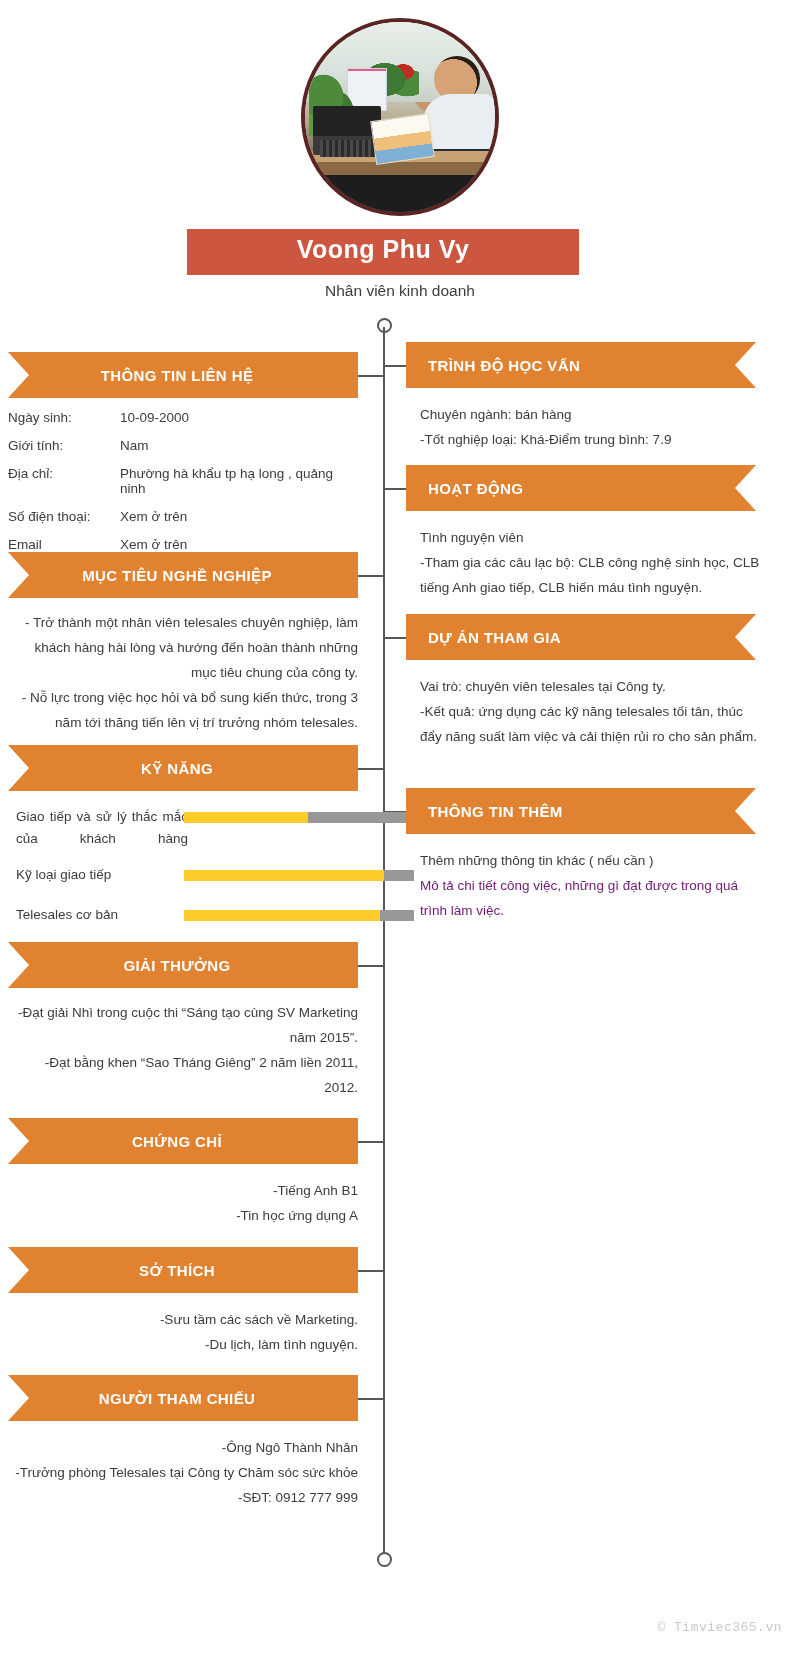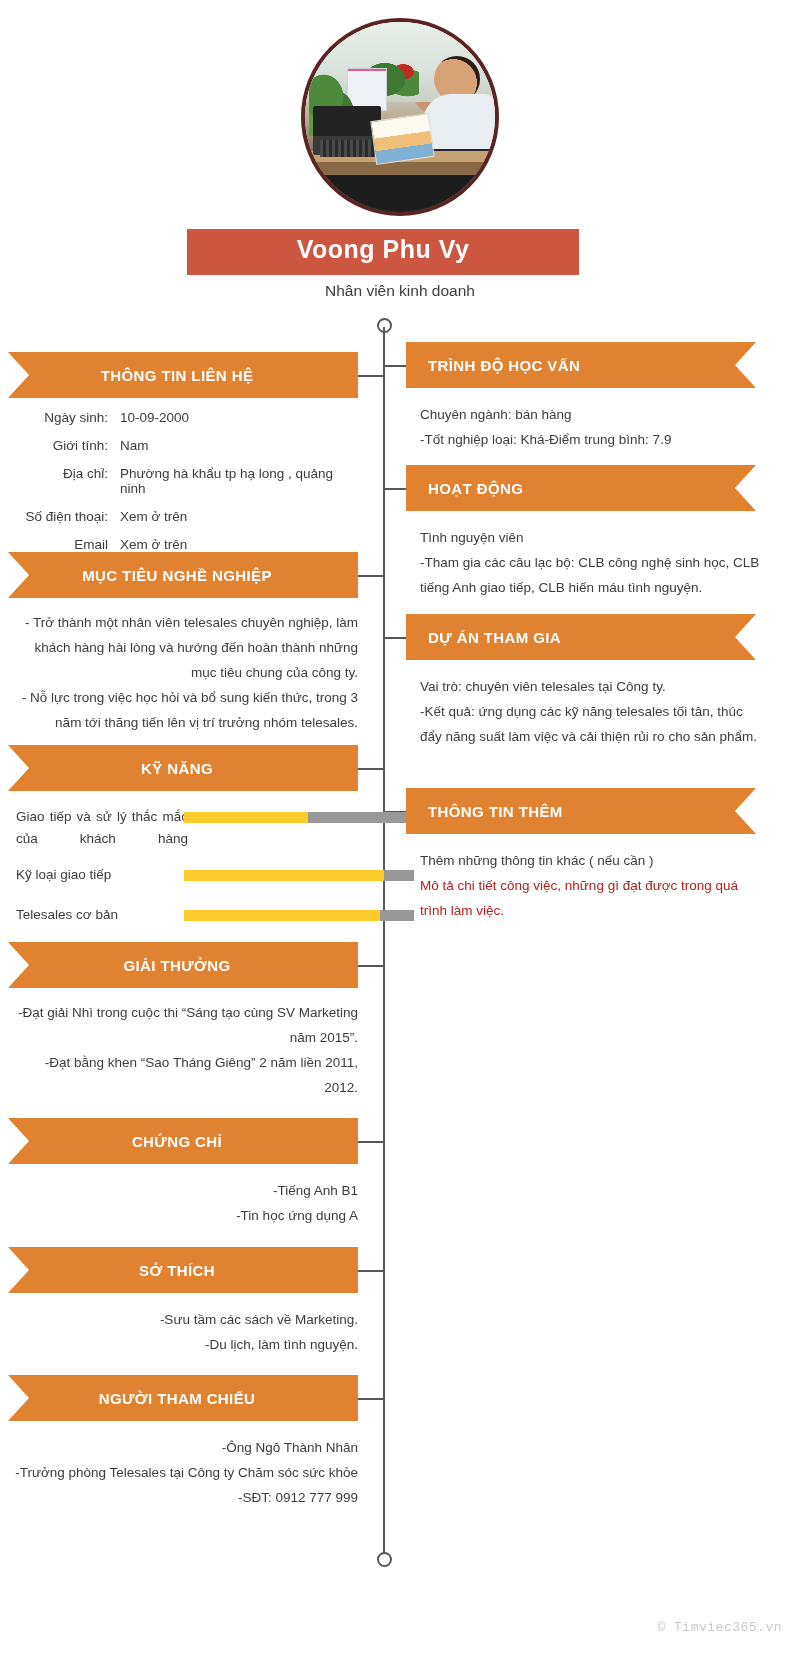--- a/index.html
+++ b/index.html
@@ -193,39 +193,38 @@
     left: 8px;
     width: 350px;
     text-align: right;
   }
   .body-text.right {
     left: 420px;
     width: 348px;
     text-align: left;
   }
   .body-text p { margin: 0; }
-  .body-text .muted { color: #b91c1c; }
+  .body-text .muted { color: #701a75; }
 
   
   .contact-list {
     position: absolute;
     left: 8px;
     top: 410px;
     width: 352px;
     font-size: 13.5px;
     color: #3c3c3c;
   }
   .contact-row {
     display: flex;
     align-items: baseline;
     margin-bottom: 13px;
   }
   .contact-label {
     width: 112px;
-    text-align: right;
     padding-right: 12px;
     box-sizing: border-box;
   }
   .contact-value {
     flex: 1;
     text-align: left;
   }
 
   
   .skills {

